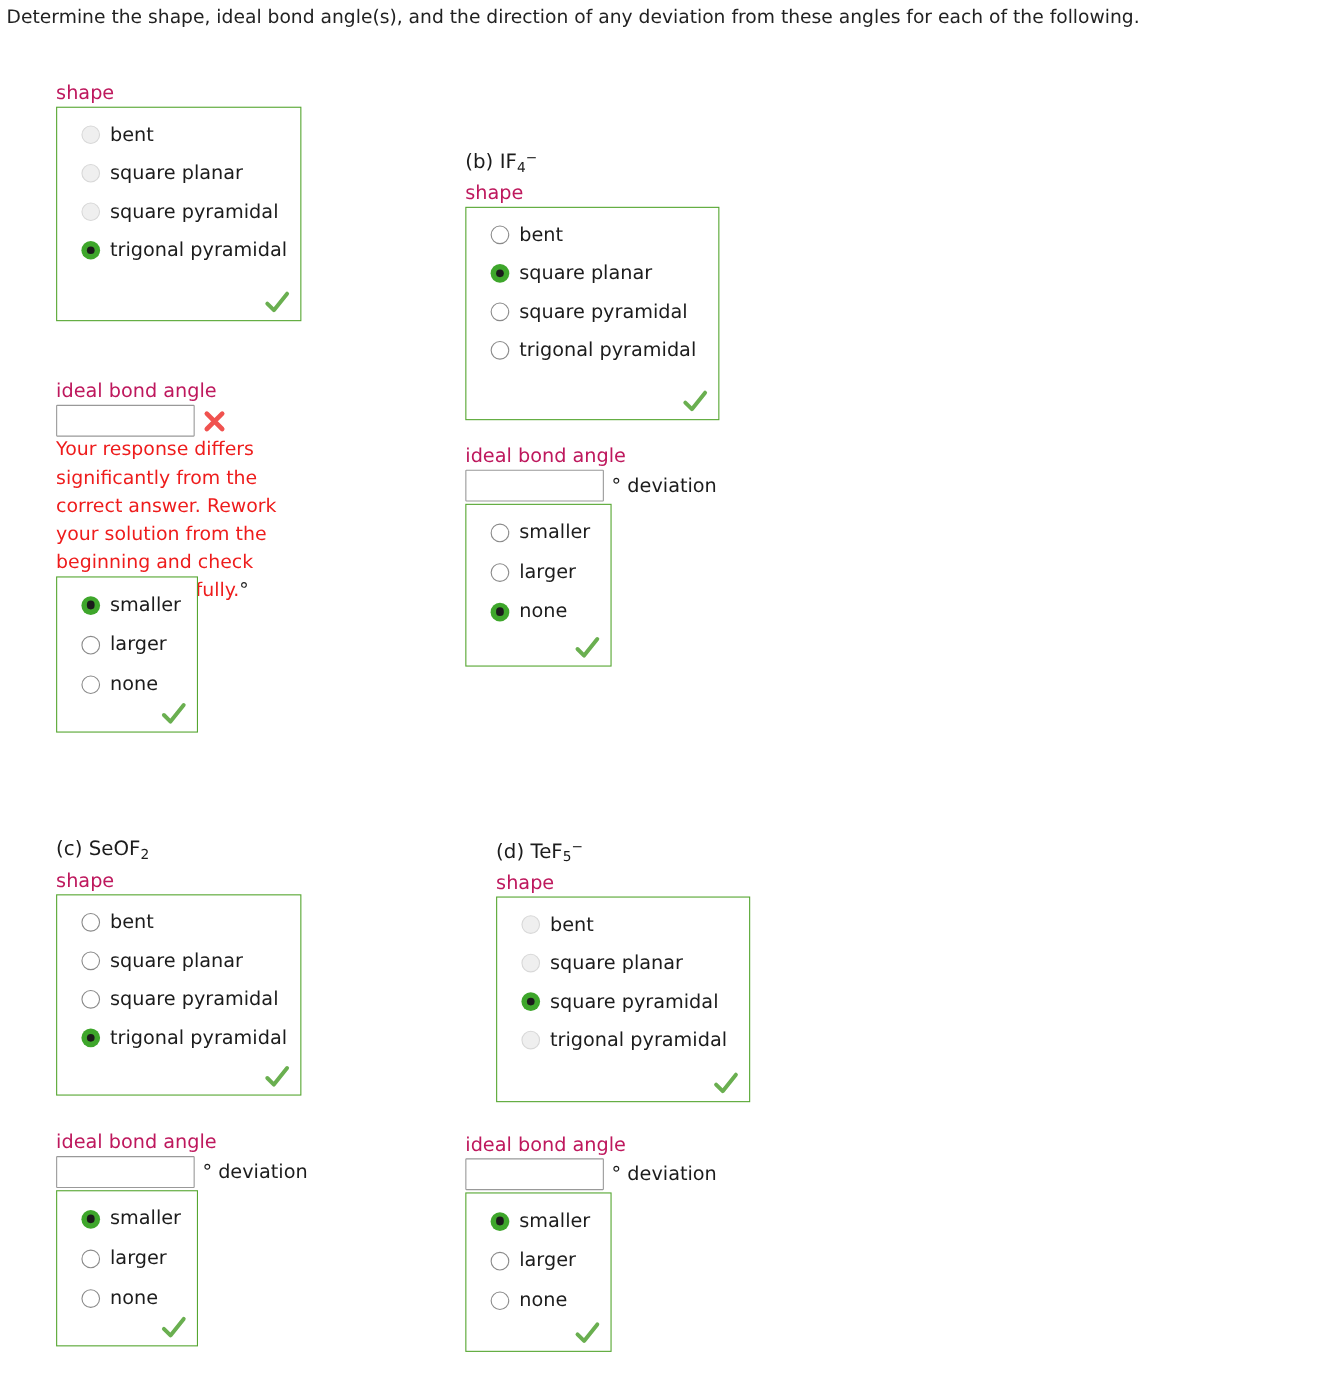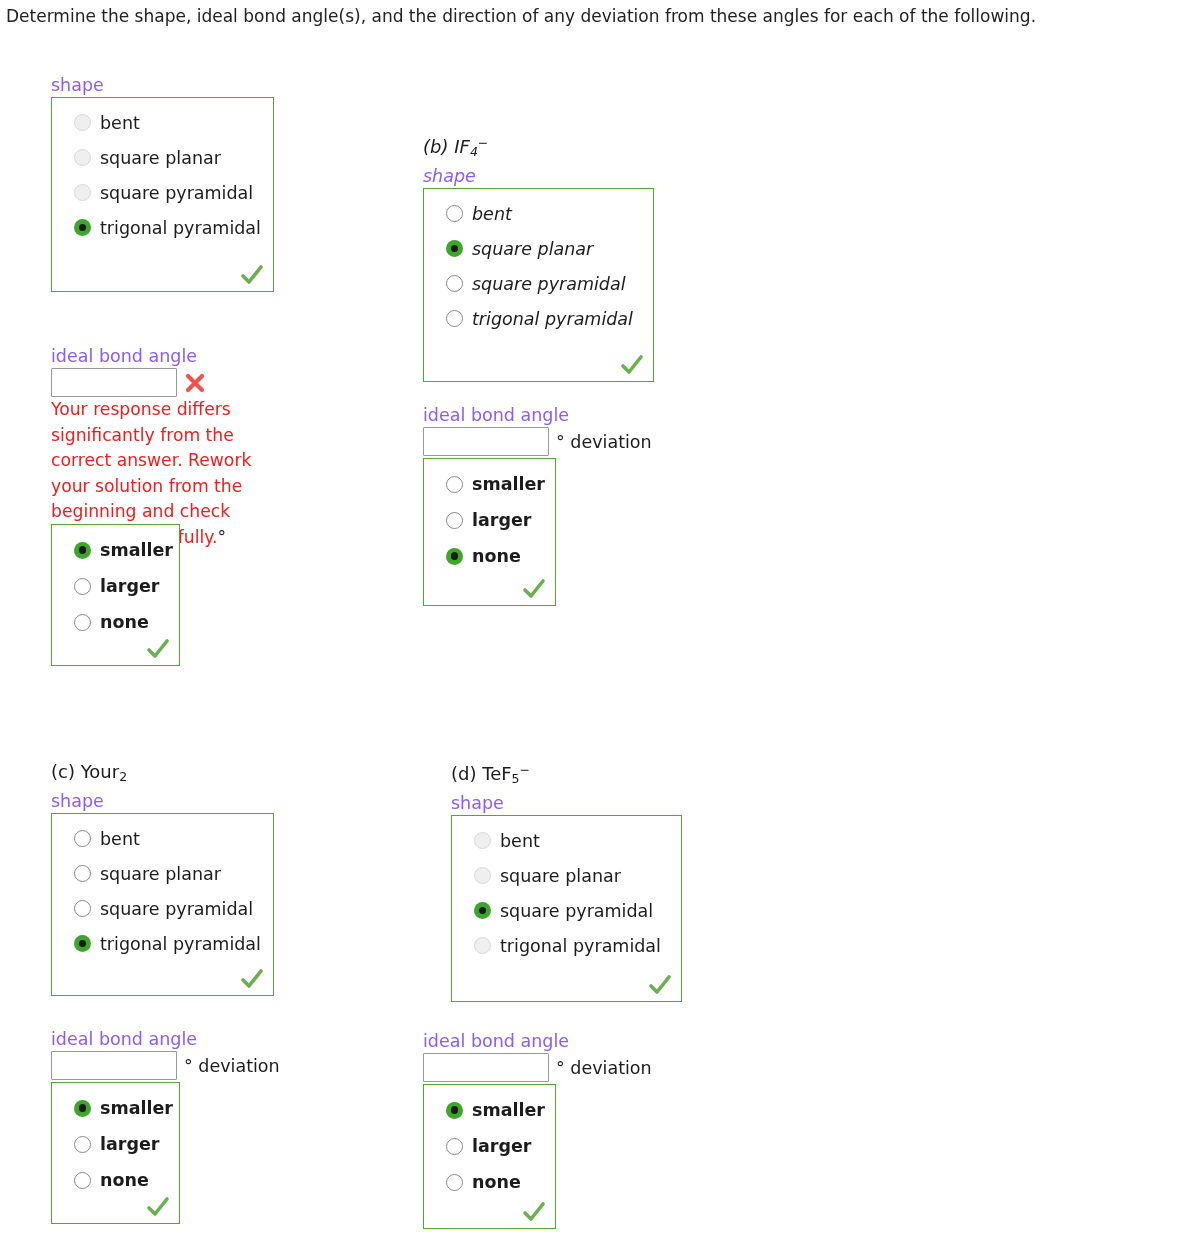--- a/index.html
+++ b/index.html
@@ -45,38 +45,38 @@
     vertical-align: -0.28em;
   }
   .part-title sup {
     font-size: 12.5px;
     vertical-align: 0.45em;
     letter-spacing: 0;
   }
   .field-label {
     font-size: 17.5px;
     line-height: 23px;
-    color: #8b5cf6;
+    color: #be185d;
     white-space: nowrap;
   }
 
   
   .radio-box {
     border: 1.6px solid #55a630;
     background: #ffffff;
     box-sizing: border-box;
     position: relative;
     padding: 7px 8px 4px 22px;
   }
   .radio-row {
     display: flex;
     align-items: center;
     height: 35px;
   }
-  .radio-row.tight { height: 36px; font-weight: bold; }
+  .radio-row.tight { height: 36px; }
 
   .radio {
     width: 17px;
     height: 17px;
     border-radius: 50%;
     box-sizing: border-box;
     flex: 0 0 auto;
     margin-right: 9px;
     position: relative;
   }
@@ -171,21 +171,21 @@
   .error-text .trailing-unit {
     color: #1c1c1c;
   }
 
   
   #part-a      { left: 51px;  top: 74px;  }
   #part-a-box  { width: 223px; height: 195px; }
   #part-a-angle{ position: absolute; left: 51px; top: 345px; }
   #part-a-dir-box { position: absolute; left: 51px; top: 524px; width: 129px; height: 142px; }
 
-  #part-b      { left: 423px; top: 132px; font-style: italic; }
+  #part-b      { left: 423px; top: 132px; }
   #part-b-box  { width: 231px; height: 194px; }
   #part-b-angle{ position: absolute; left: 423px; top: 404px; }
   #part-b-dir-box { position: absolute; left: 423px; top: 458px; width: 133px; height: 148px; }
 
   #part-c      { left: 51px;  top: 757px; }
   #part-c-box  { width: 223px; height: 183px; }
   #part-c-angle{ position: absolute; left: 51px; top: 1028px; }
   #part-c-dir-box { position: absolute; left: 51px; top: 1082px; width: 129px; height: 142px; }
 
   #part-d      { left: 423px; top: 759px; margin-left: 28px; }
@@ -313,21 +313,21 @@
   <span class="check">
     <svg viewBox="0 0 24 22" width="24" height="22">
         <path d="M3 12 L9 18 L21 3" stroke="currentColor" stroke-width="3.6" fill="none" stroke-linecap="round" stroke-linejoin="round"></path>
       </svg>
   </span>
 </div>
 
 <div class="part" id="part-c">
   <div class="part-title">
     <span>(c)</span>
-    <span>Your</span><sub>2</sub><sup></sup>
+    <span>SeOF</span><sub>2</sub><sup></sup>
   </div>
   <div class="field-label">shape</div>
   <div class="radio-box" id="part-c-box">
     <div class="radio-row">
       <span class="radio off"></span>
       <span class="radio-label">bent</span>
     </div>
     <div class="radio-row">
       <span class="radio off"></span>
       <span class="radio-label">square planar</span>

